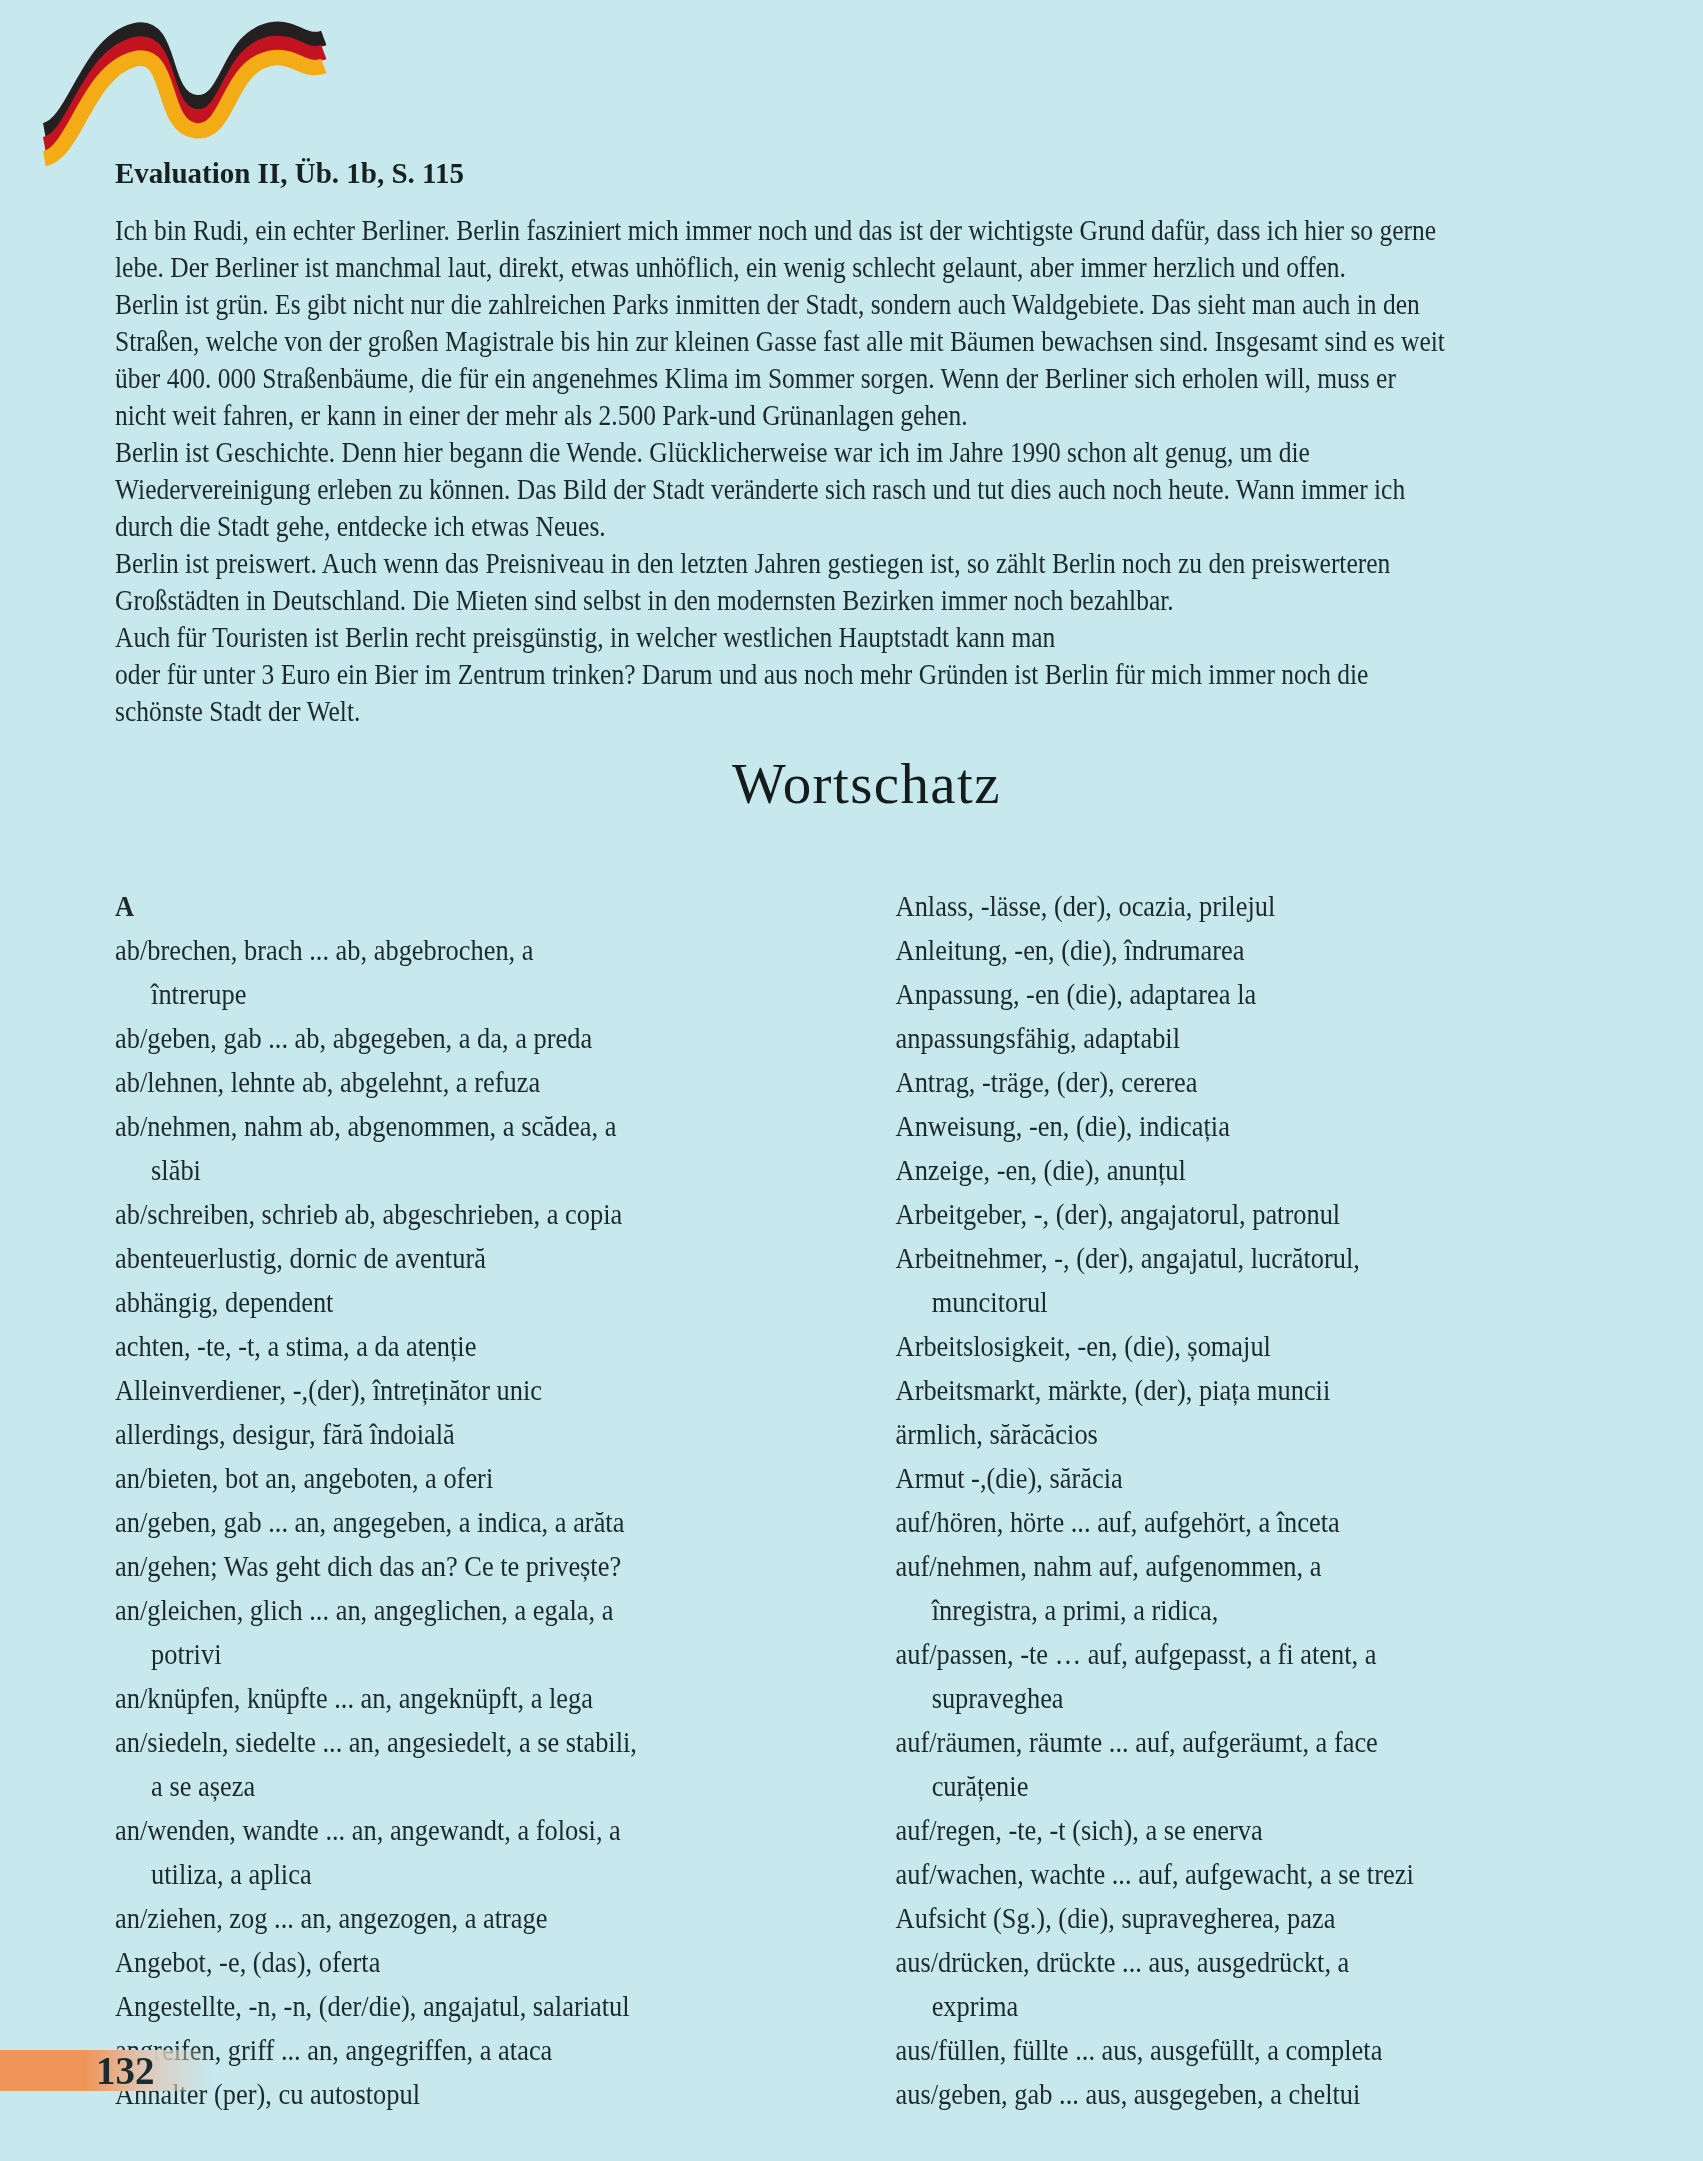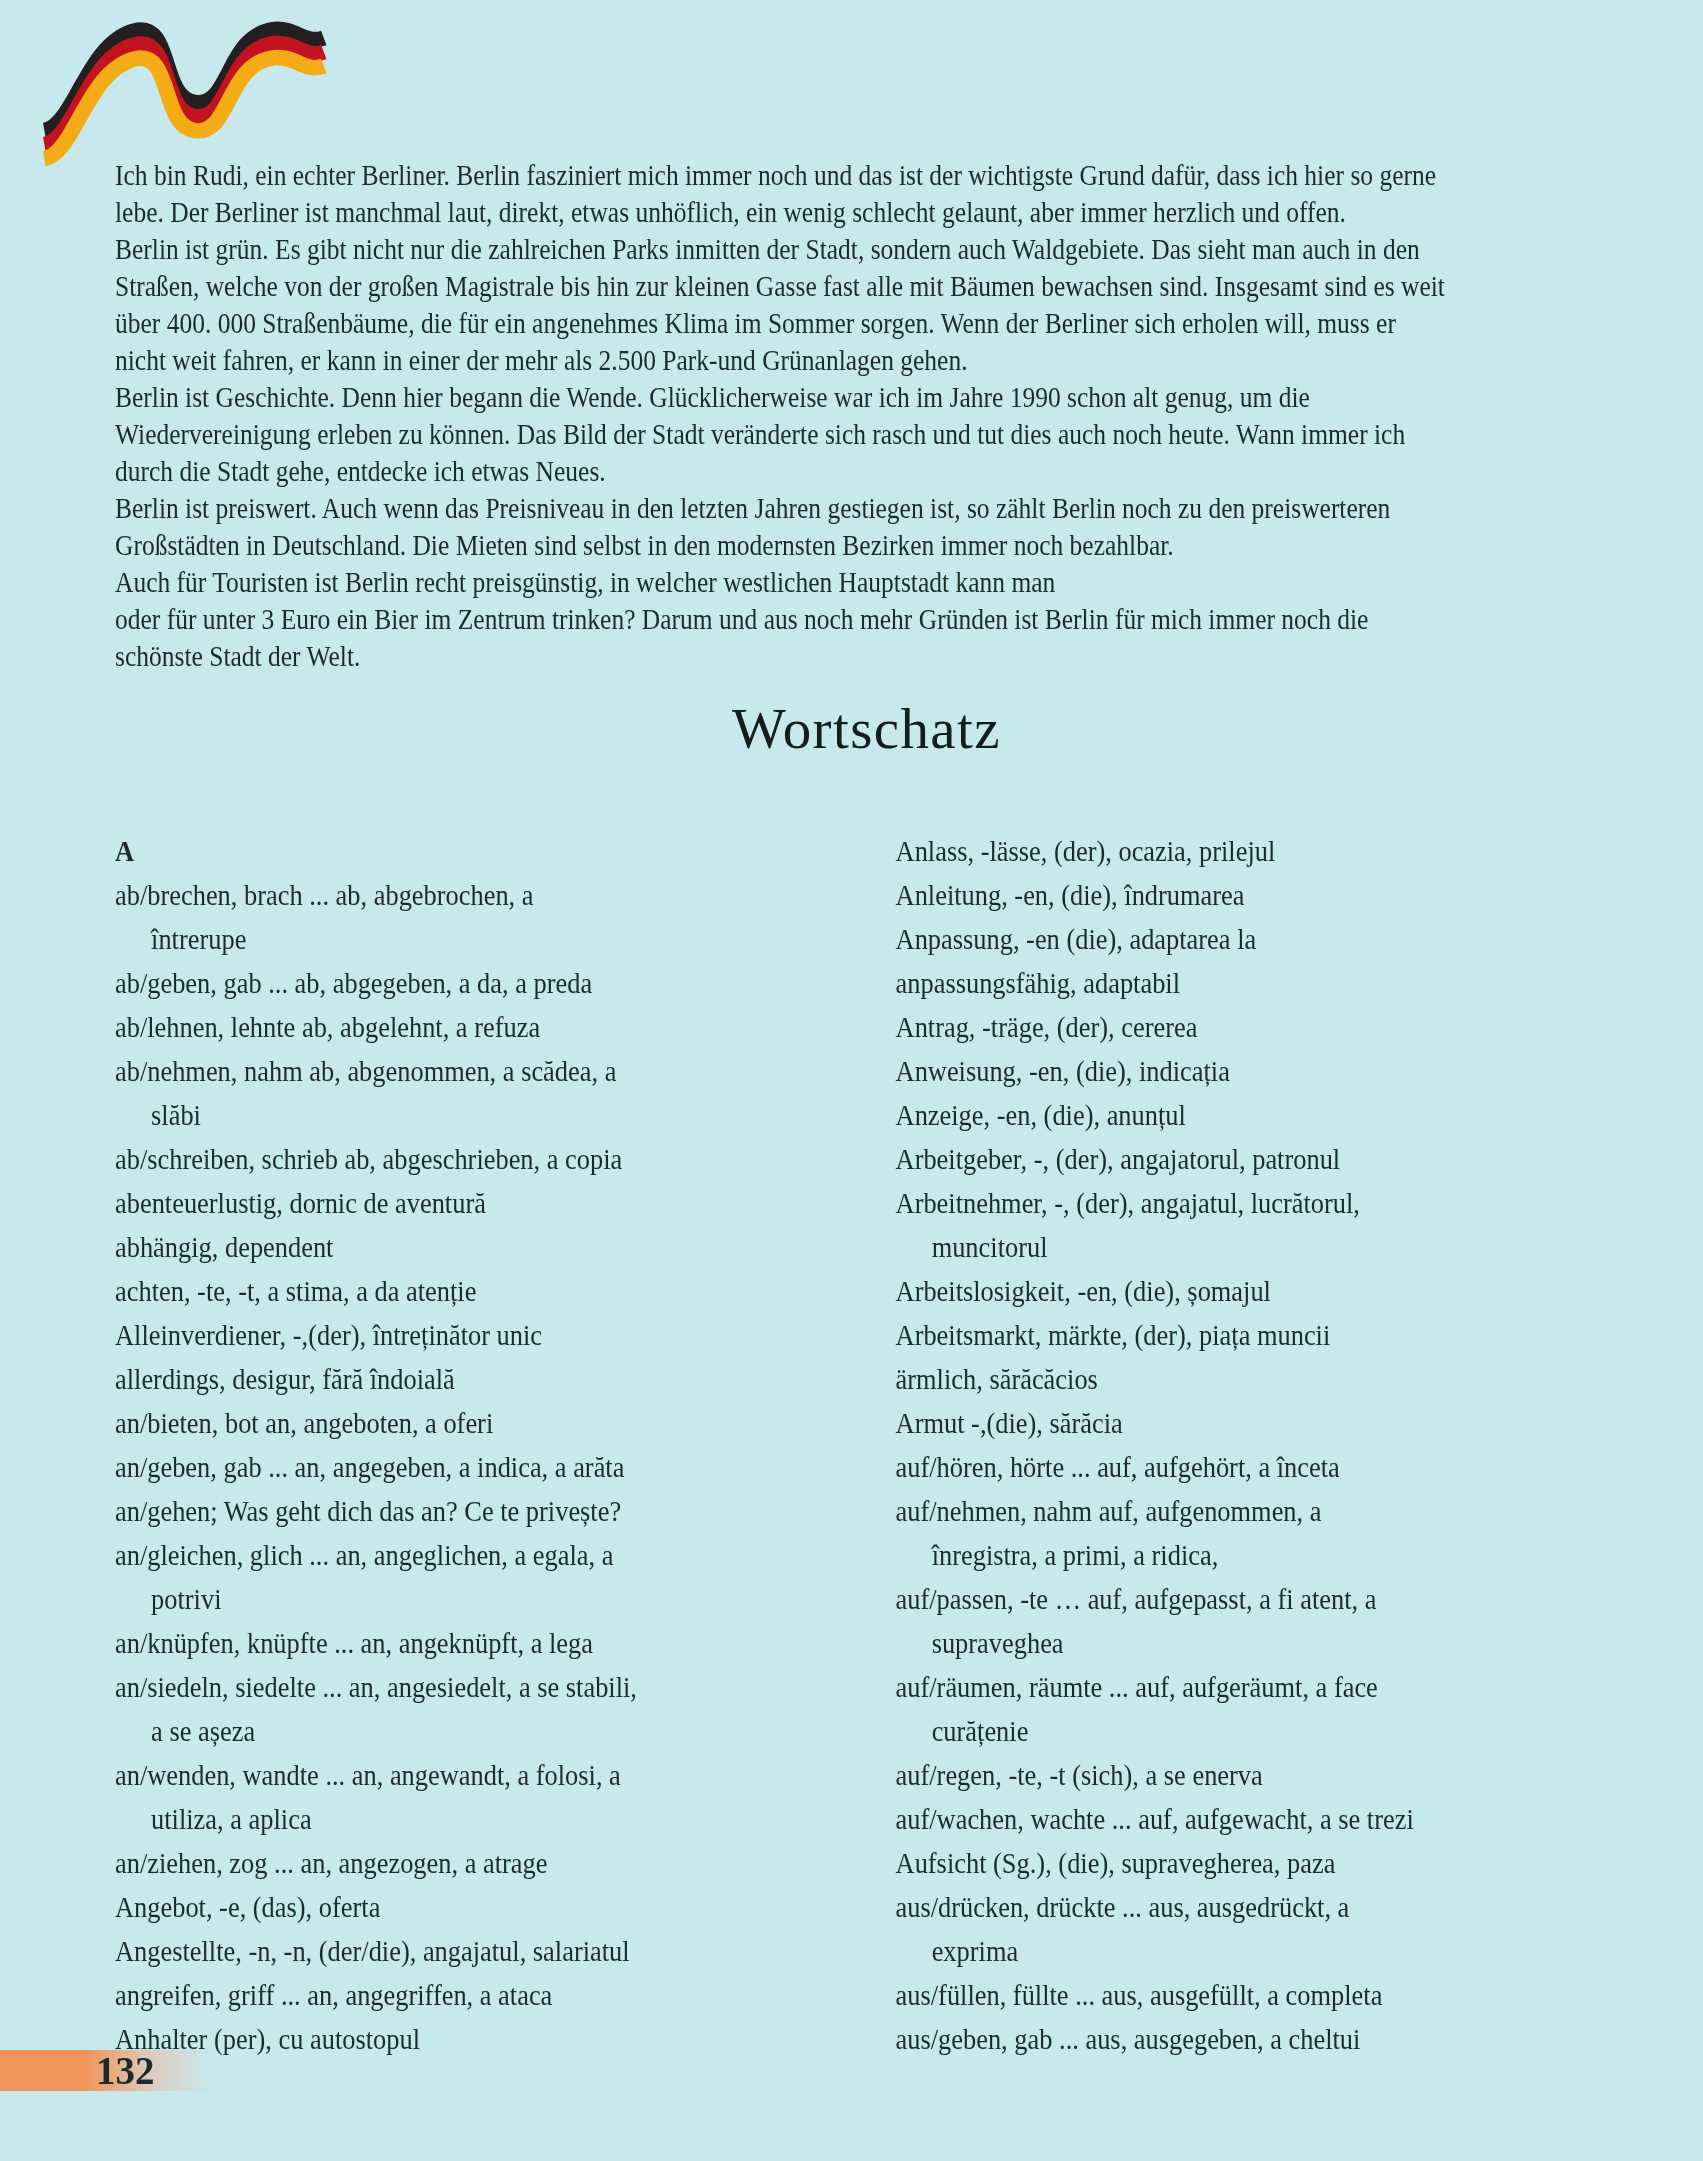--- a/index.html
+++ b/index.html
@@ -47,20 +47,21 @@
   <svg class="flag" width="303" height="172" viewBox="0 0 430 245">
     <g fill="none" stroke-linecap="butt">
       <path d="M14 186 C58 178 74 62 142 44 C198 30 178 138 228 146 C280 154 272 50 342 42 C372 39 385 64 412 54" stroke="#241f21" stroke-width="22"></path>
       <path d="M14 186 C58 178 74 62 142 44 C198 30 178 138 228 146 C280 154 272 50 342 42 C372 39 385 64 412 54" stroke="#c31220" stroke-width="22" transform="translate(0,20)"></path>
       <path d="M14 186 C58 178 74 62 142 44 C198 30 178 138 228 146 C280 154 272 50 342 42 C372 39 385 64 412 54" stroke="#f3ab16" stroke-width="22" transform="translate(0,40)"></path>
     </g>
   </svg>
 
   <div class="content">
 
+    <div class="exercise-heading">Evaluation II, Üb. 1b, S. 115</div>
 
     <div class="reading">
         <div class="tline">Ich bin Rudi, ein echter Berliner. Berlin fasziniert mich immer noch und das ist der wichtigste Grund dafür, dass ich hier so gerne</div>
         <div class="tline">lebe. Der Berliner ist manchmal laut, direkt, etwas unhöflich, ein wenig schlecht gelaunt, aber immer herzlich und offen.</div>
         <div class="tline">Berlin ist grün. Es gibt nicht nur die zahlreichen Parks inmitten der Stadt, sondern auch Waldgebiete. Das sieht man auch in den</div>
         <div class="tline">Straßen, welche von der großen Magistrale bis hin zur kleinen Gasse fast alle mit Bäumen bewachsen sind. Insgesamt sind es weit</div>
         <div class="tline">über 400. 000 Straßenbäume, die für ein angenehmes Klima im Sommer sorgen. Wenn der Berliner sich erholen will, muss er</div>
         <div class="tline">nicht weit fahren, er kann in einer der mehr als 2.500 Park-und Grünanlagen gehen.</div>
         <div class="tline">Berlin ist Geschichte. Denn hier begann die Wende. Glücklicherweise war ich im Jahre 1990 schon alt genug, um die</div>
         <div class="tline">Wiedervereinigung erleben zu können. Das Bild der Stadt veränderte sich rasch und tut dies auch noch heute. Wann immer ich</div>

